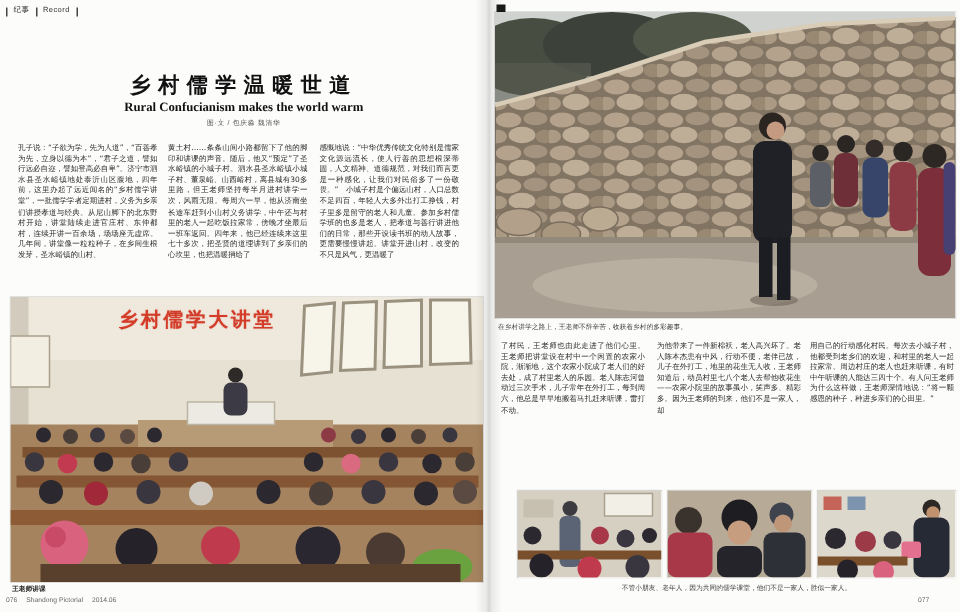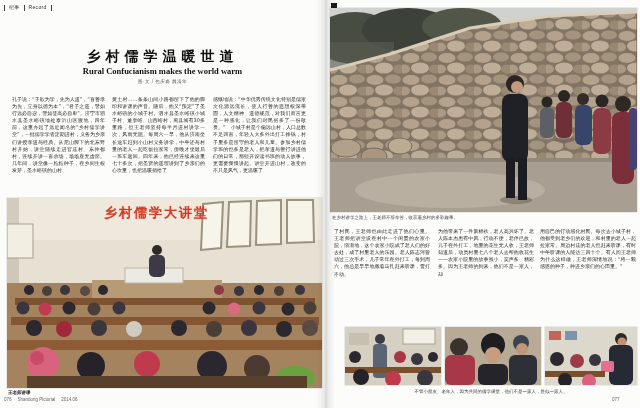--- a/index.html
+++ b/index.html
@@ -28,21 +28,21 @@
   .colL{top:96px;height:100px;width:93px;}
   .colR{top:228px;height:84px;width:96px;}
 
   .caption{font-size:4.5px;color:#444;line-height:6px;}
   .caption-bold{font-size:4.5px;color:#222;font-weight:bold;}
 
   .photo{display:block;}
   .photo-frame{box-shadow:0 0 0 .5px rgba(0,0,0,.15);}
 
   
-  .banner-cn{left:104px;top:204px;font-weight:bold;font-size:13px;letter-spacing:2px;
+  .banner-cn{left:79px;top:204px;font-weight:bold;font-size:13px;letter-spacing:2px;
              color:#d23c28;font-family:"Liberation Sans",sans-serif;
              text-shadow:0 0 1px rgba(210,60,40,.4);}
 
   .gutter{left:317px;top:0;width:18px;height:408px;
     background:linear-gradient(90deg,rgba(0,0,0,0) 0%,rgba(0,0,0,.08) 40%,
                rgba(0,0,0,.15) 50%,rgba(0,0,0,.07) 62%,rgba(0,0,0,0) 100%);}
 
   .footerL{left:4px;top:397px;display:flex;gap:6px;align-items:center;}
   .footerR{left:612px;top:397px;}
 </style>

